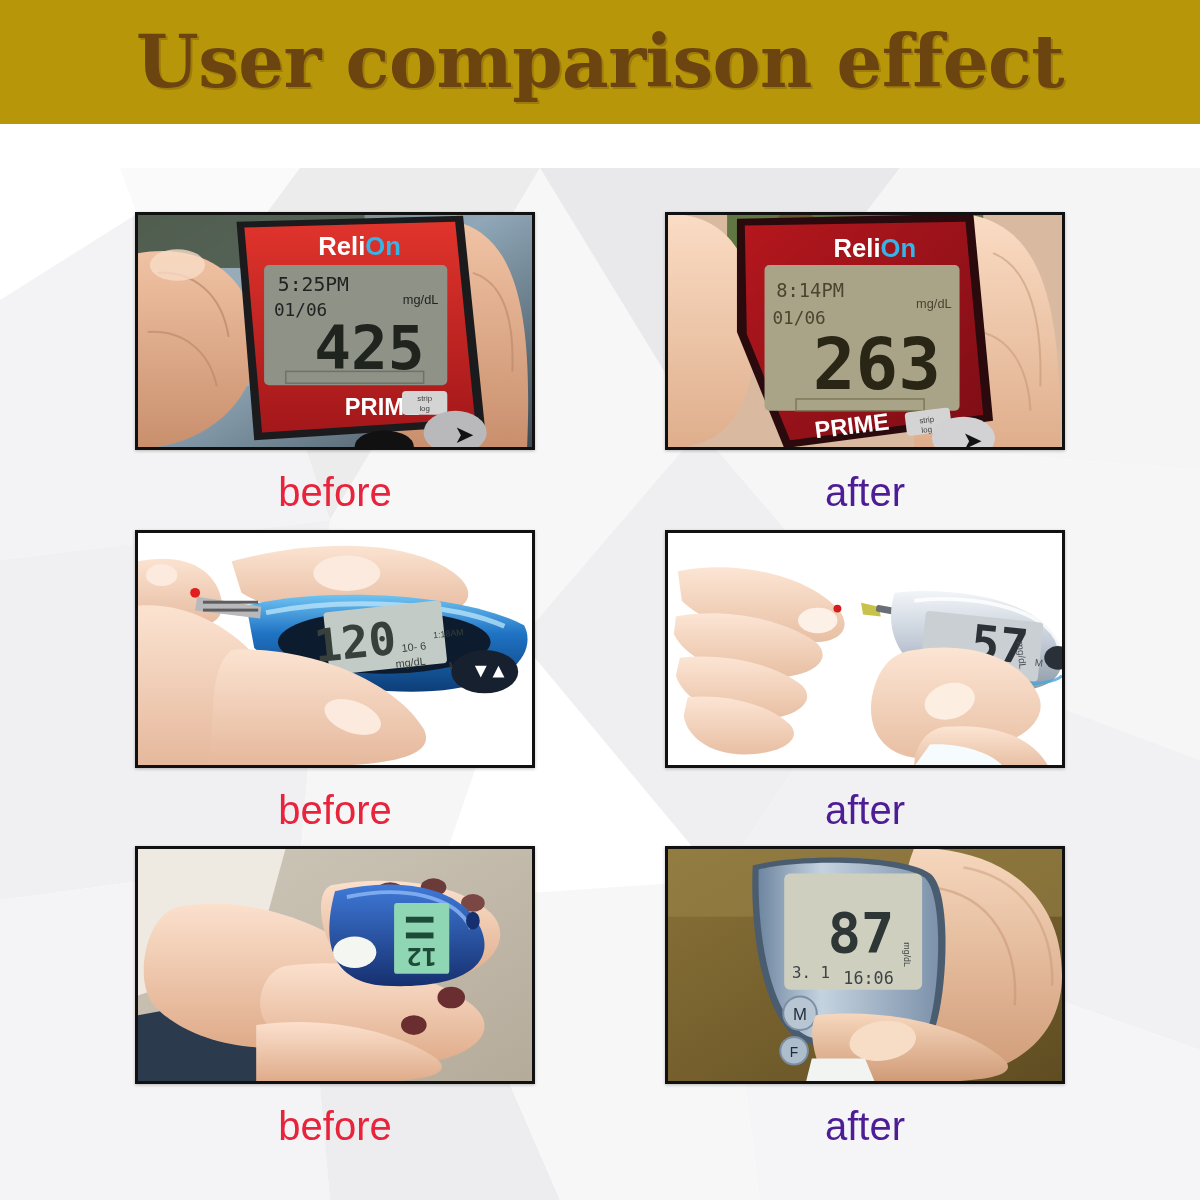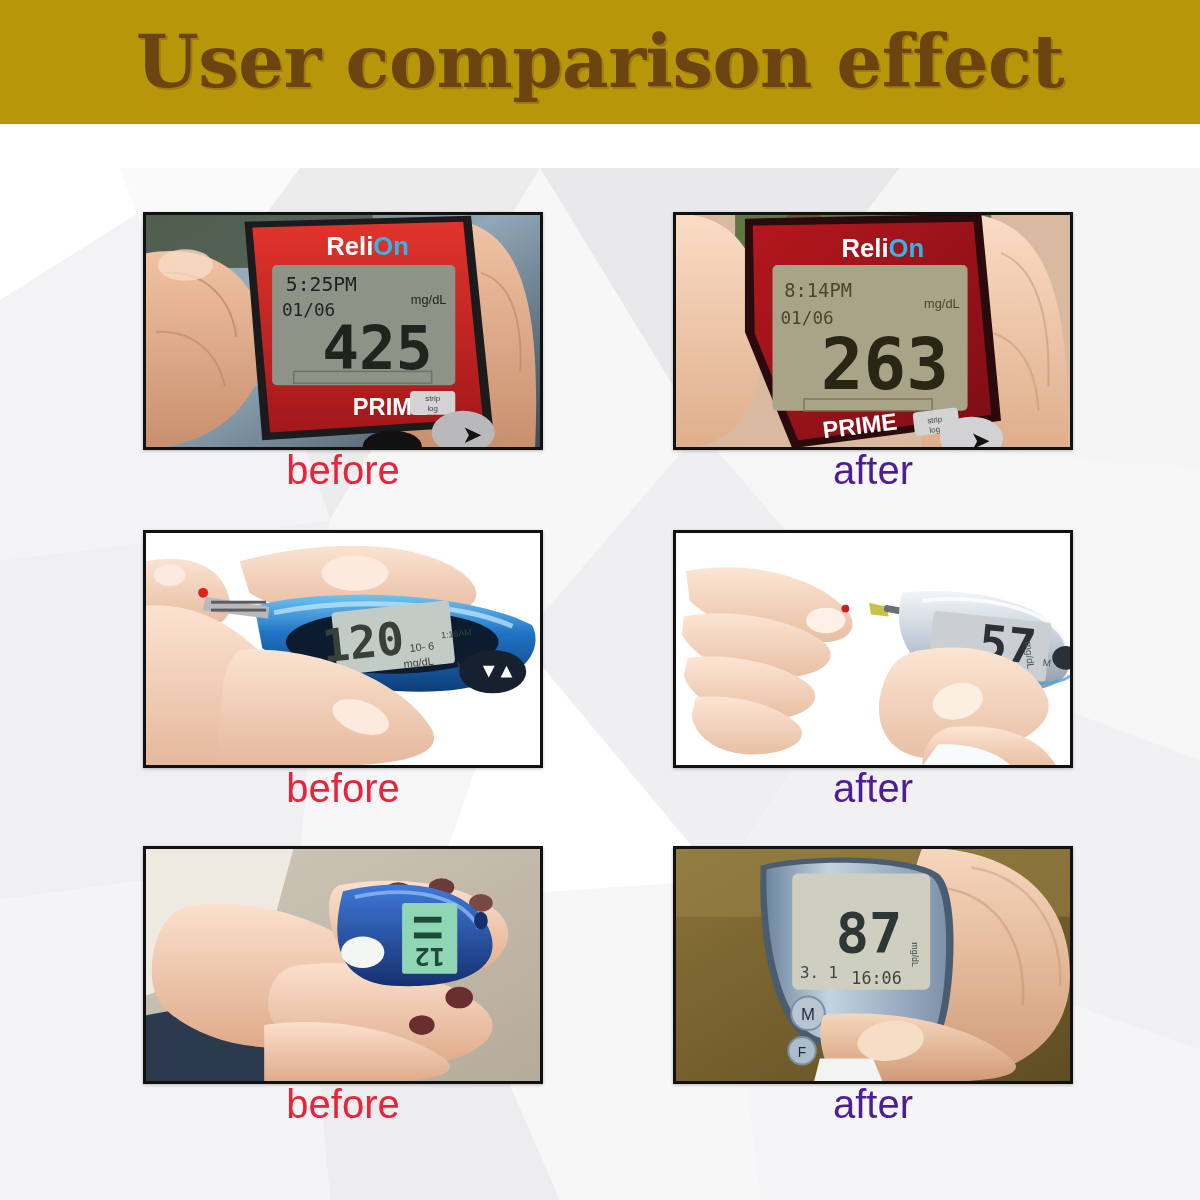--- a/index.html
+++ b/index.html
@@ -52,21 +52,21 @@
   #gallery {
     position: absolute;
     left: 0; top: 168px;
     width: 1200px;
     height: 1032px;
     z-index: 2;
   }
 
   .pair-row {
     position: absolute;
-    left: 12px;
+    left: 4px;
     width: 1136px;
     height: 316px;
   }
   .pair-row.row-0 { top: 44px; }
   .pair-row.row-1 { top: 362px; }
   .pair-row.row-2 { top: 678px; }
 
   .cell {
     position: absolute;
     width: 400px;
@@ -84,20 +84,21 @@
     box-shadow: 0 1px 3px rgba(0,0,0,0.25);
   }
 
   .photo-frame svg { display: block; width: 100%; height: 100%; }
 
   .caption {
     width: 400px;
     text-align: center;
     font-size: 40px;
     line-height: 1;
+    padding-top: 22px;
     font-family: "Liberation Sans", sans-serif;
     font-weight: normal;
   }
   .caption.before { color: #e8243c; }
   .caption.after  { color: #4c1d95; }
 </style>
 </head>
 <body>
 
 <svg id="bg-poly" viewBox="0 0 1200 1200" preserveAspectRatio="none" aria-hidden="true">

